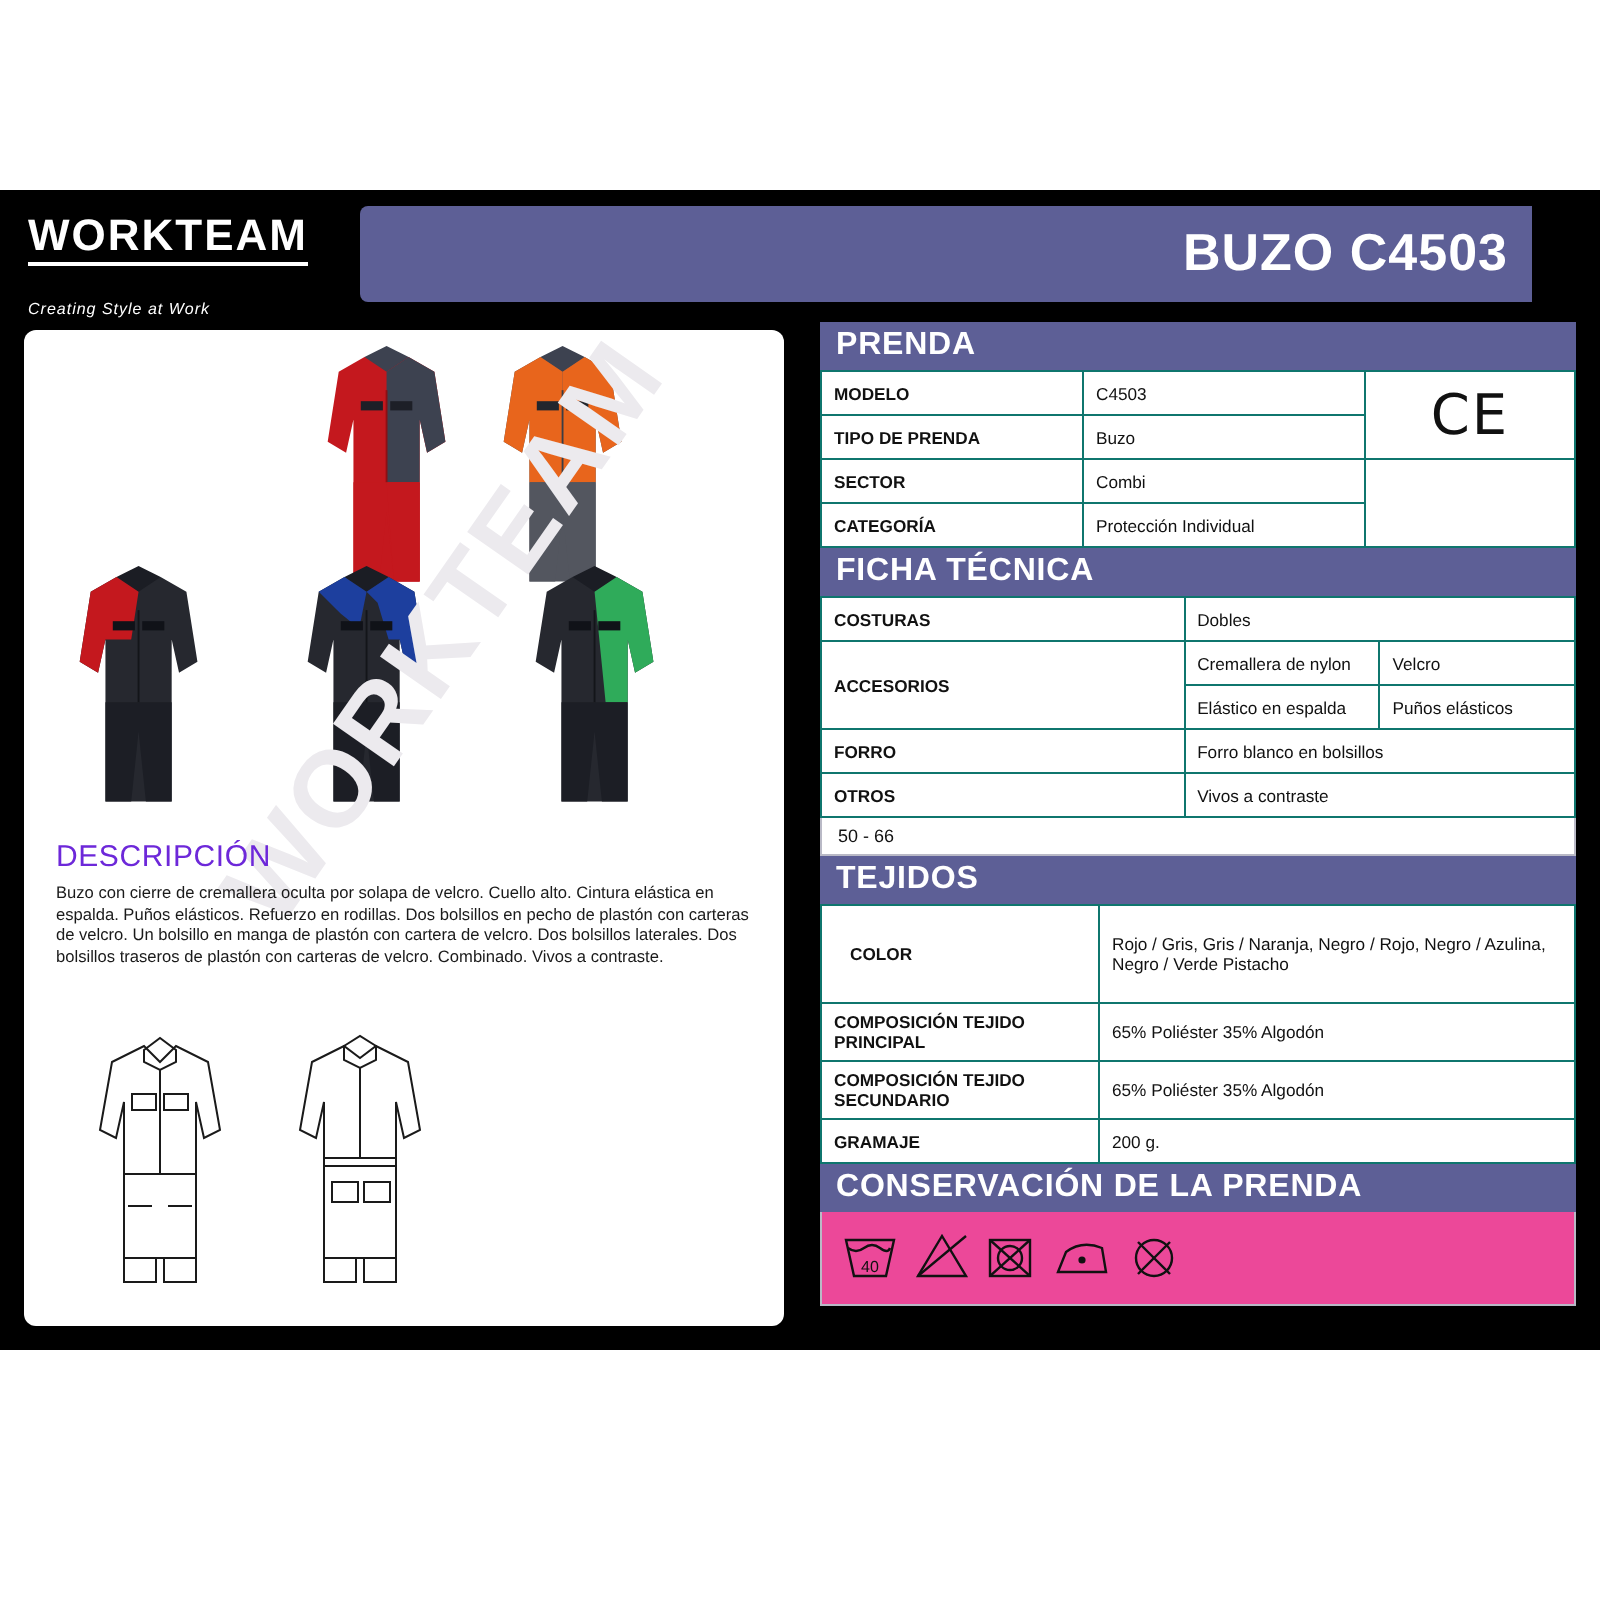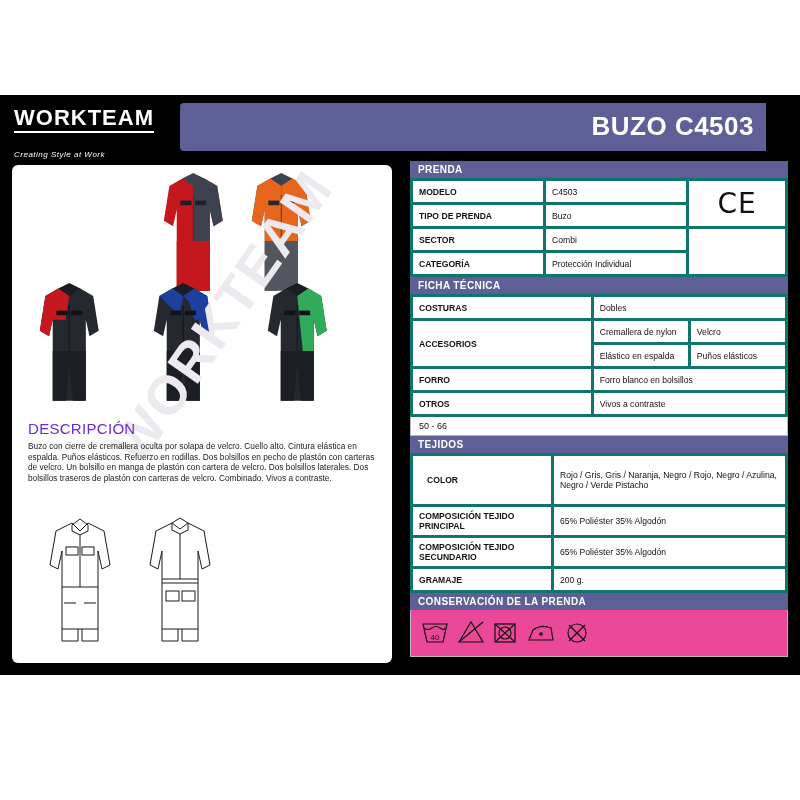--- a/index.html
+++ b/index.html
@@ -81,29 +81,29 @@
   .sketches{
     position:absolute;left:18px;top:348px;width:220px;height:130px;
   }
   
   .right{
     position:absolute;left:410px;top:66px;width:378px;
     background:#ffffff;
   }
   .sec{
     background:#5d5f96;color:#ffffff;
-    font-size:10px;font-weight:bold;
+    font-size:16px;font-weight:bold;
     padding:3px 8px;letter-spacing:.4px;
   }
   table.spec{
     width:100%;border-collapse:collapse;table-layout:fixed;
     background:#ffffff;
   }
   table.spec td{
-    border:3px solid #0f766e;
+    border:1px solid #0f766e;
     font-size:8.6px;color:#111;
     padding:4px 6px;
     vertical-align:middle;
     height:13px;
   }
   td.lbl{font-weight:bold;width:118px;}
   td.val{width:128px;}
   td.val2{width:128px;}
   td.wide{}
   td.ce{

